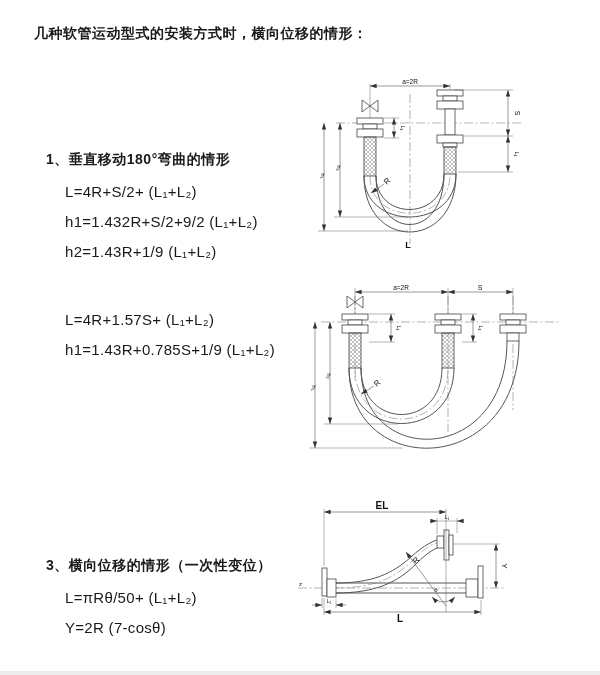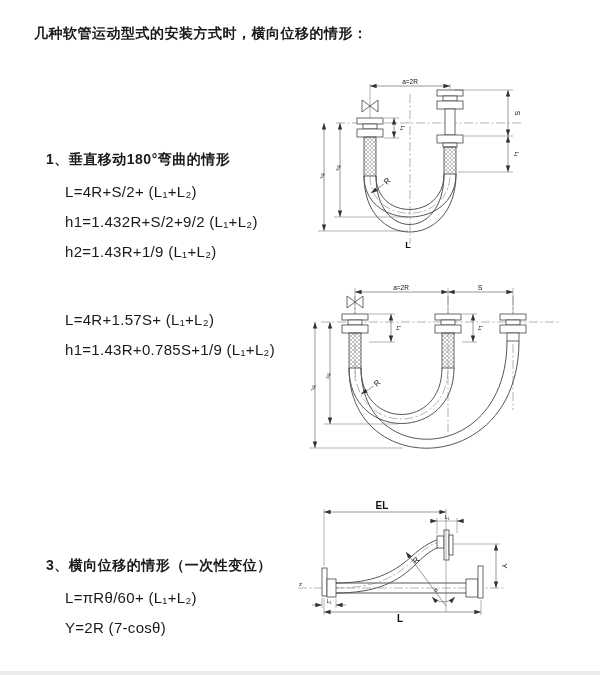--- a/index.html
+++ b/index.html
@@ -50,21 +50,21 @@
 <div class="section" id="sec2">
   <div class="formulas">
     <div class="formula">L=4R+1.57S+ (L₁+L₂)</div>
     <div class="formula">h1=1.43R+0.785S+1/9 (L₁+L₂)</div>
   </div>
 </div>
 
 <div class="section" id="sec3">
   <div class="heading">3、横向位移的情形（一次性变位）</div>
   <div class="formulas">
-    <div class="formula">L=πRθ/60+ (L₁+L₂)</div>
+    <div class="formula">L=πRθ/50+ (L₁+L₂)</div>
     <div class="formula">Y=2R (7-cosθ)</div>
   </div>
 </div>
 
 <div class="diagram" id="dia1">
 <svg width="252" height="178" viewBox="0 0 252 178">
   <defs>
     <marker id="arr1" markerWidth="7" markerHeight="5" refX="6.6" refY="2.2" orient="auto-start-reverse" markerUnits="userSpaceOnUse">
       <path d="M0,0 L6.6,2.2 L0,4.4 z" fill="#333"></path>
     </marker>

